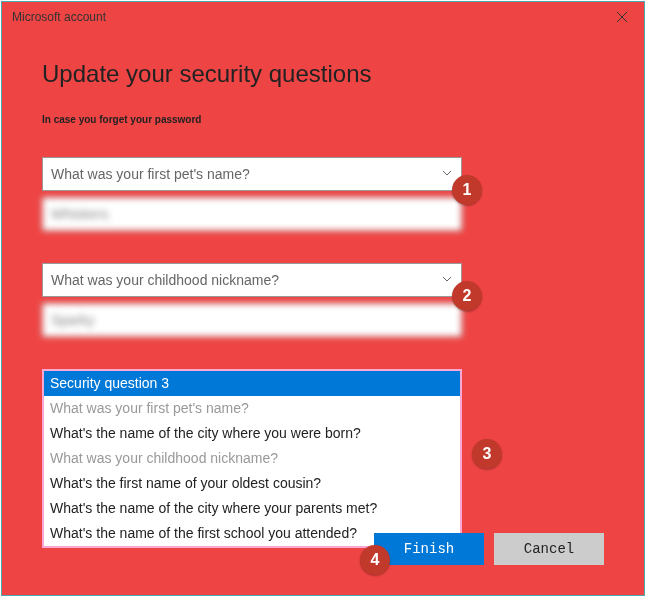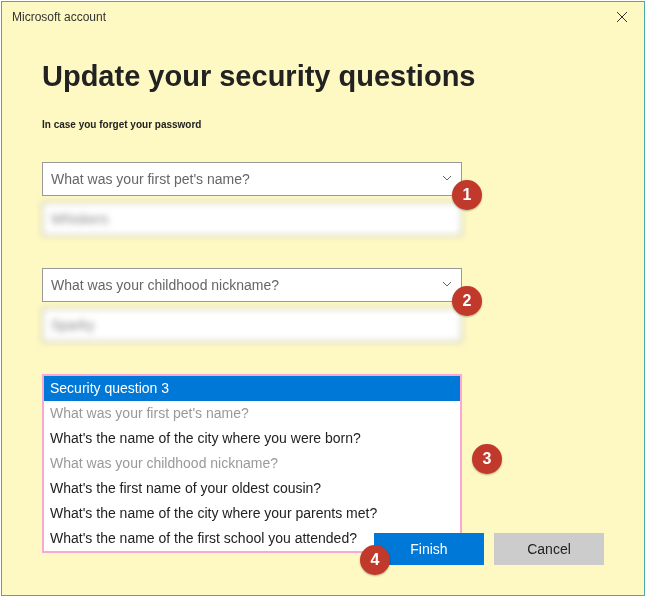--- a/index.html
+++ b/index.html
@@ -8,21 +8,21 @@
     background: #fff;
     width: 648px;
     height: 599px;
     overflow: hidden;
   }
   .window {
     width: 644px;
     height: 595px;
     border: 1px solid #4aa8b0;
     margin: 1px;
-    background: #fef9c3;
+    background: #ef4444;
     position: relative;
   }
   .titlebar {
     height: 30px;
     display: flex;
     align-items: center;
     justify-content: space-between;
     padding: 0 0 0 10px;
     font-size: 12px;
     color: #333;
@@ -34,22 +34,22 @@
     align-items: center;
     justify-content: center;
     font-size: 14px;
     color: #333;
     cursor: pointer;
   }
   .content {
     padding: 28px 40px 0 40px;
   }
   h1 {
-    font-size: 29px;
-    font-weight: 700;
+    font-size: 24px;
+    font-weight: 400;
     color: #222;
     margin-bottom: 26px;
   }
   .subhead {
     font-size: 10px;
     font-weight: 600;
     color: #222;
     margin-bottom: 12px;
   }
   .field-wrap { position: relative; margin-top: 32px; }
@@ -105,20 +105,21 @@
   }
   .btn {
     width: 110px;
     height: 32px;
     display: flex;
     align-items: center;
     justify-content: center;
     font-size: 14px;
     border: none;
     cursor: pointer;
+    font-family: Liberation Mono, monospace;
   }
   .btn.primary { background: #0078d7; color: #fff; }
   .btn.secondary { background: #ccc; color: #222; text-align: center; }
   .badge {
     position: absolute;
     width: 30px;
     height: 30px;
     border-radius: 50%;
     background: #c0392b;
     color: #fff;

